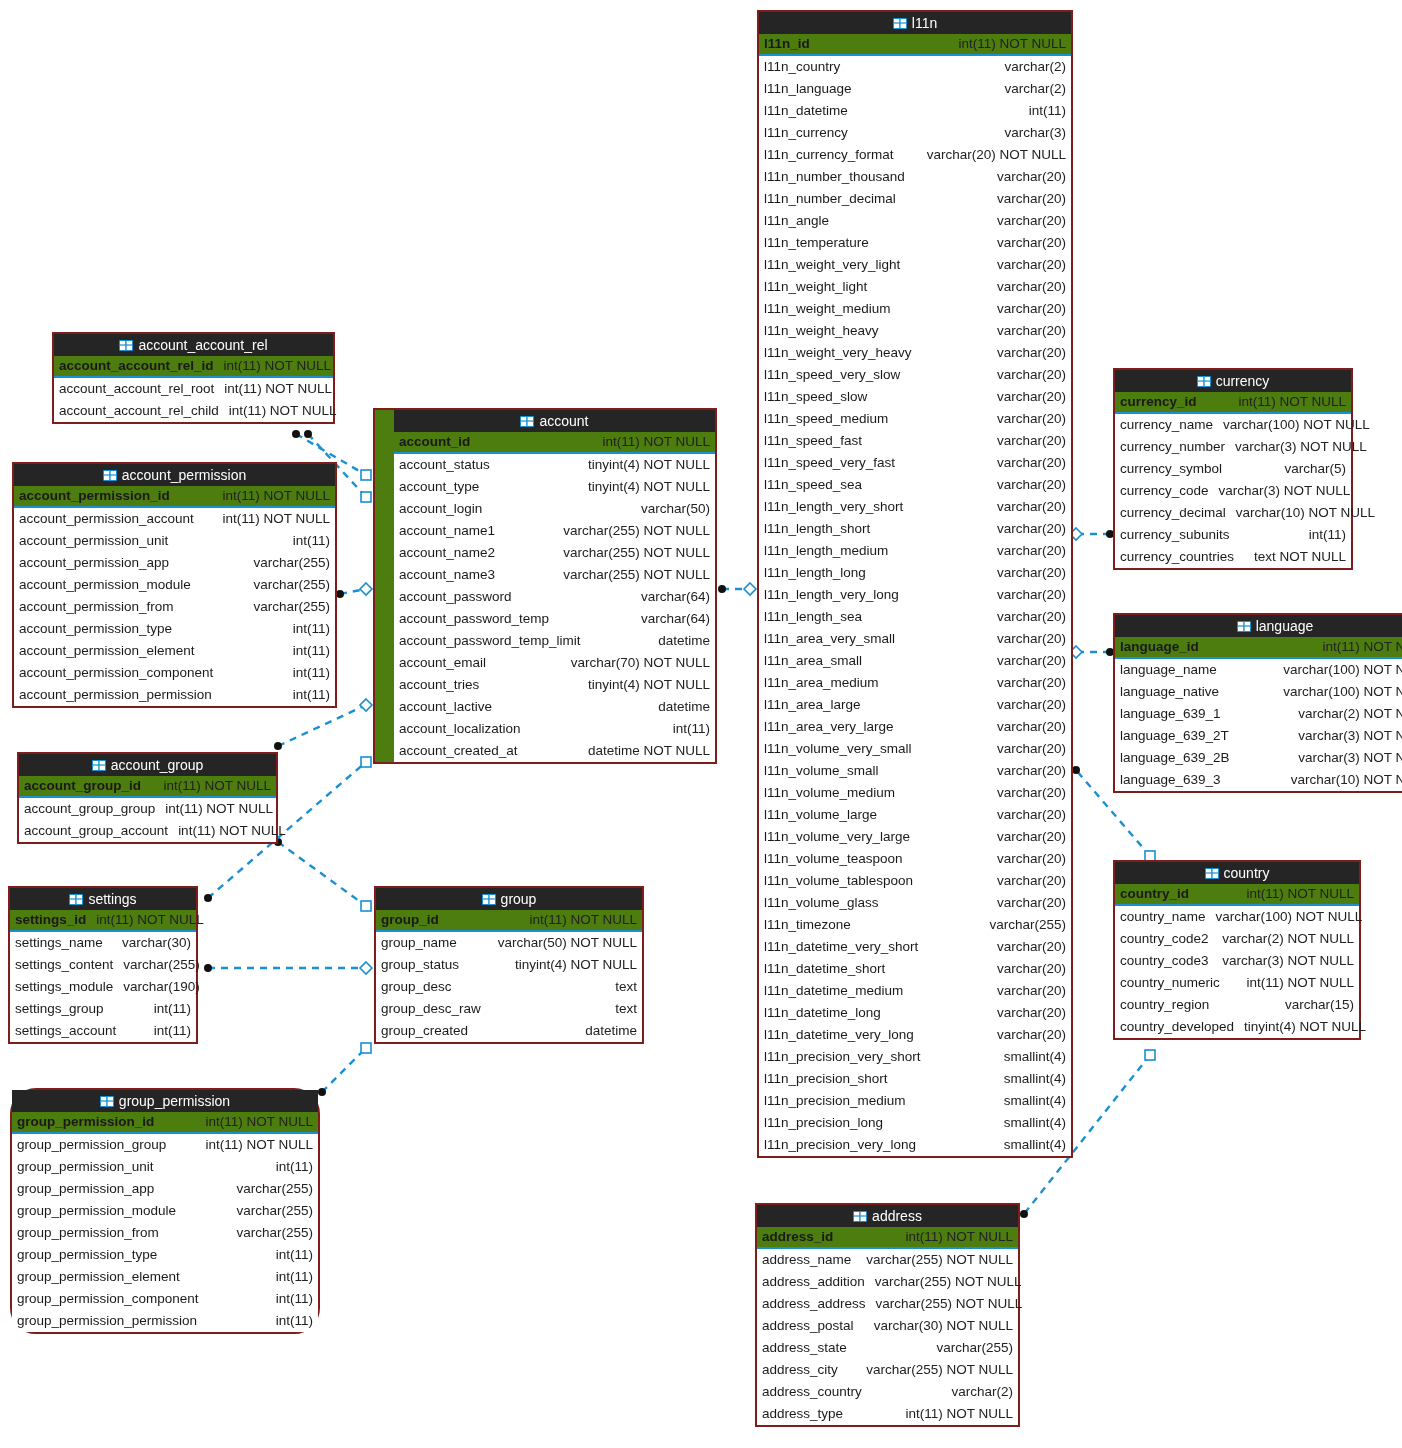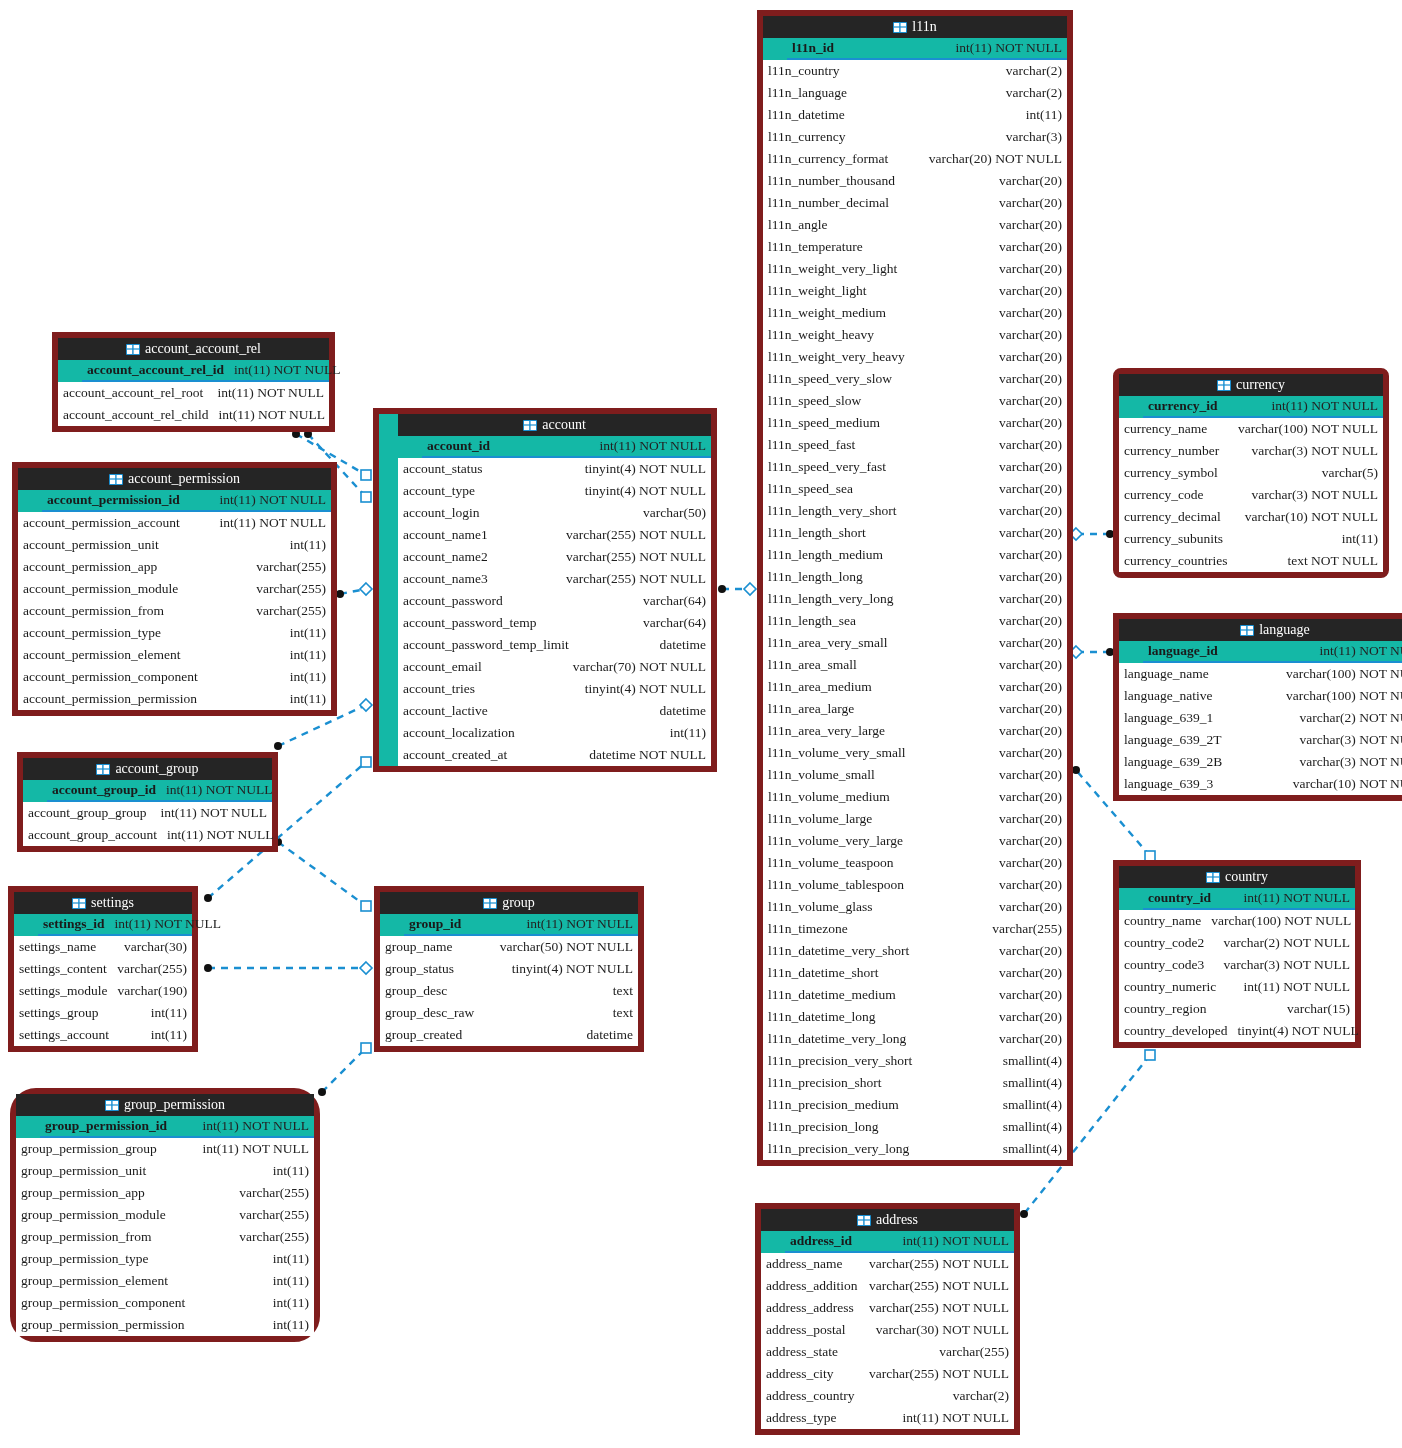--- a/index.html
+++ b/index.html
@@ -22,24 +22,23 @@
     position: absolute;
     left: 0;
     top: 0;
     width: 1402px;
     height: 1448px;
     pointer-events: none;
   }
   .table-box {
     position: absolute;
     box-sizing: border-box;
-    border: 6px solid #7f1d1d;
-    background: #14b8a6;
+    border: 2px solid #7f1d1d;
+    background: #4d7c0f;
     z-index: 5;
-    font-family: Liberation Serif, serif;
   }
   .tbl-header {
     background: #252525;
     color: #ffffff;
     font-size: 14px;
     line-height: 22px;
     height: 22px;
     text-align: center;
     white-space: nowrap;
     box-sizing: border-box;
@@ -52,21 +51,20 @@
     display: inline-block;
     width: 14px;
     height: 11px;
     position: relative;
     flex: 0 0 auto;
   }
   .tbl-icon svg { display: block; }
   .pk-row {
     border-bottom: 2px solid #1a8fd1;
     box-sizing: border-box;
-    margin-left: 24px;
   }
   .col-row {
     display: flex;
     justify-content: space-between;
     align-items: center;
     font-size: 13.5px;
     line-height: 22px;
     height: 22px;
     padding: 0 5px;
     box-sizing: border-box;
@@ -686,21 +684,21 @@
         <div class="col-row">
           <span class="cname">group_permission_component</span>
           <span class="ctype">int(11)</span>
         </div>
         <div class="col-row">
           <span class="cname">group_permission_permission</span>
           <span class="ctype">int(11)</span>
         </div>
       </div>
     </div>
-    <div class="table-box" id="tbl-currency" style="left: 1113px; top: 368px; width: 276px; border-radius: 8px;">
+    <div class="table-box" id="tbl-currency" style="left: 1113px; top: 368px; width: 240px;">
       <div class="tbl-header">
         <span class="tbl-icon">
           <svg width="14" height="11" viewBox="0 0 14 11">
             <rect x="0" y="0" width="14" height="11" rx="1" fill="#1a8fd1"></rect>
             <rect x="1" y="1" width="5.2" height="3.4" fill="#ffffff"></rect>
             <rect x="7.6" y="1" width="5.4" height="3.4" fill="#ffffff"></rect>
             <rect x="1" y="5.6" width="5.2" height="4.4" fill="#ffffff"></rect>
             <rect x="7.6" y="5.6" width="5.4" height="4.4" fill="#ffffff"></rect>
           </svg>
         </span>

